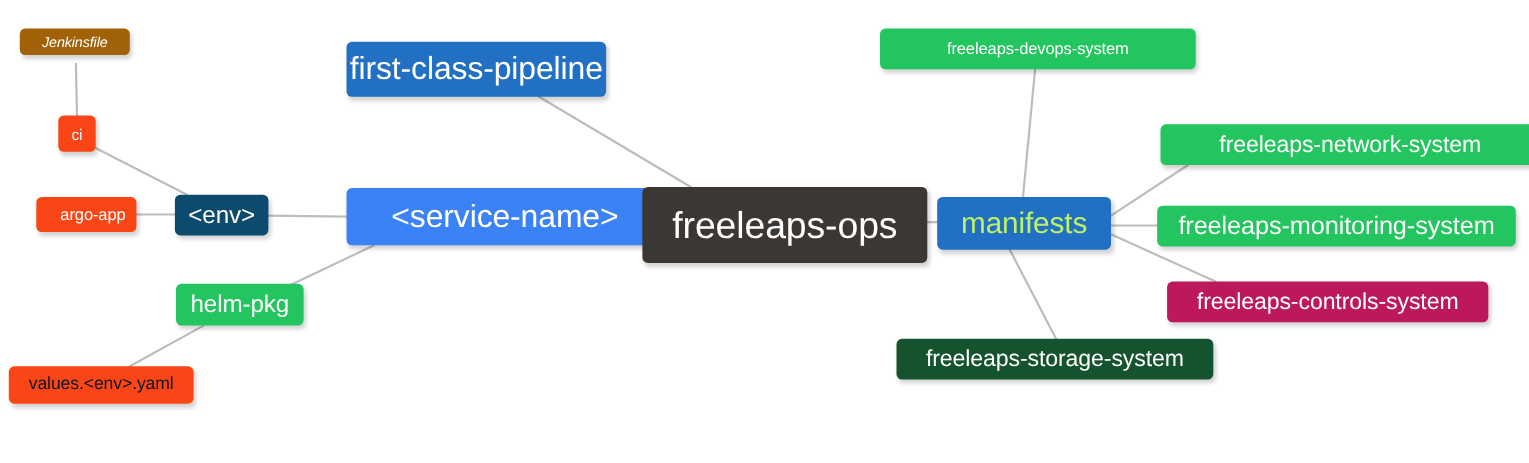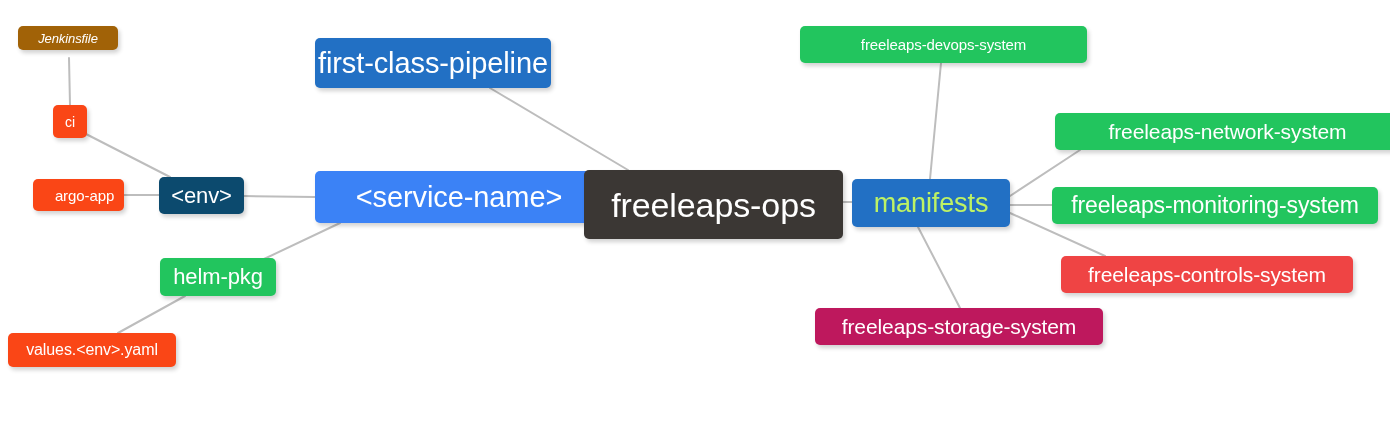--- a/index.html
+++ b/index.html
@@ -78,21 +78,21 @@
       </div>
       <div class="node" style="left: 33px; top: 179px; width: 91px; height: 32px; background: rgb(250, 70, 22); color: rgb(255, 255, 255); font-size: 15px; padding-left: 12px;">
         <span class="node-label">argo-app</span>
       </div>
       <div class="node" style="left: 159px; top: 177px; width: 85px; height: 37px; background: #0c4a6e; color: rgb(255, 255, 255); font-size: 22px;">
         <span class="node-label">&lt;env&gt;</span>
       </div>
       <div class="node" style="left: 148px; top: 258px; width: 116px; height: 38px; background: rgb(34, 197, 94); color: rgb(255, 255, 255); font-size: 22px; margin-left: 12px;">
         <span class="node-label">helm-pkg</span>
       </div>
-      <div class="node" style="left: 8px; top: 333px; width: 168px; height: 34px; background: rgb(250, 70, 22); color: #ffffff; font-size: 16px;">
+      <div class="node" style="left: 8px; top: 333px; width: 168px; height: 34px; background: rgb(250, 70, 22); color: #0f172a; font-size: 16px;">
         <span class="node-label">values.&lt;env&gt;.yaml</span>
       </div>
       <div class="node" style="left: 315px; top: 38px; width: 236px; height: 50px; background: rgb(34, 112, 196); color: rgb(255, 255, 255); font-size: 29px;">
         <span class="node-label">first-class-pipeline</span>
       </div>
       <div class="node" style="left: 315px; top: 171px; width: 288px; height: 52px; background: #3b82f6; color: rgb(255, 255, 255); font-size: 29px;">
         <span class="node-label">&lt;service-name&gt;</span>
       </div>
       <div class="node" style="left: 584px; top: 170px; width: 259px; height: 69px; background: rgb(59, 55, 52); color: rgb(255, 255, 255); font-size: 34px;">
         <span class="node-label">freeleaps-ops</span>
@@ -102,21 +102,21 @@
       </div>
       <div class="node" style="left: 800px; top: 26px; width: 287px; height: 37px; background: rgb(34, 197, 94); color: rgb(255, 255, 255); font-size: 15px;">
         <span class="node-label">freeleaps-devops-system</span>
       </div>
       <div class="node" style="left: 1055px; top: 113px; width: 345px; height: 37px; background: rgb(34, 197, 94); color: rgb(255, 255, 255); font-size: 21px;">
         <span class="node-label">freeleaps-network-system</span>
       </div>
       <div class="node" style="left: 1052px; top: 187px; width: 326px; height: 37px; background: rgb(34, 197, 94); color: rgb(255, 255, 255); font-size: 23px;">
         <span class="node-label">freeleaps-monitoring-system</span>
       </div>
-      <div class="node" style="left: 1061px; top: 256px; width: 292px; height: 37px; background: #ef4444; color: rgb(255, 255, 255); font-size: 21px;">
+      <div class="node" style="left: 1061px; top: 256px; width: 292px; height: 37px; background: #be185d; color: rgb(255, 255, 255); font-size: 21px;">
         <span class="node-label">freeleaps-controls-system</span>
       </div>
-      <div class="node" style="left: 815px; top: 308px; width: 288px; height: 37px; background: #be185d; color: rgb(255, 255, 255); font-size: 21px;">
+      <div class="node" style="left: 815px; top: 308px; width: 288px; height: 37px; background: #14532d; color: rgb(255, 255, 255); font-size: 21px;">
         <span class="node-label">freeleaps-storage-system</span>
       </div>
     </div>
 
 </div>
 
 </body></html>

